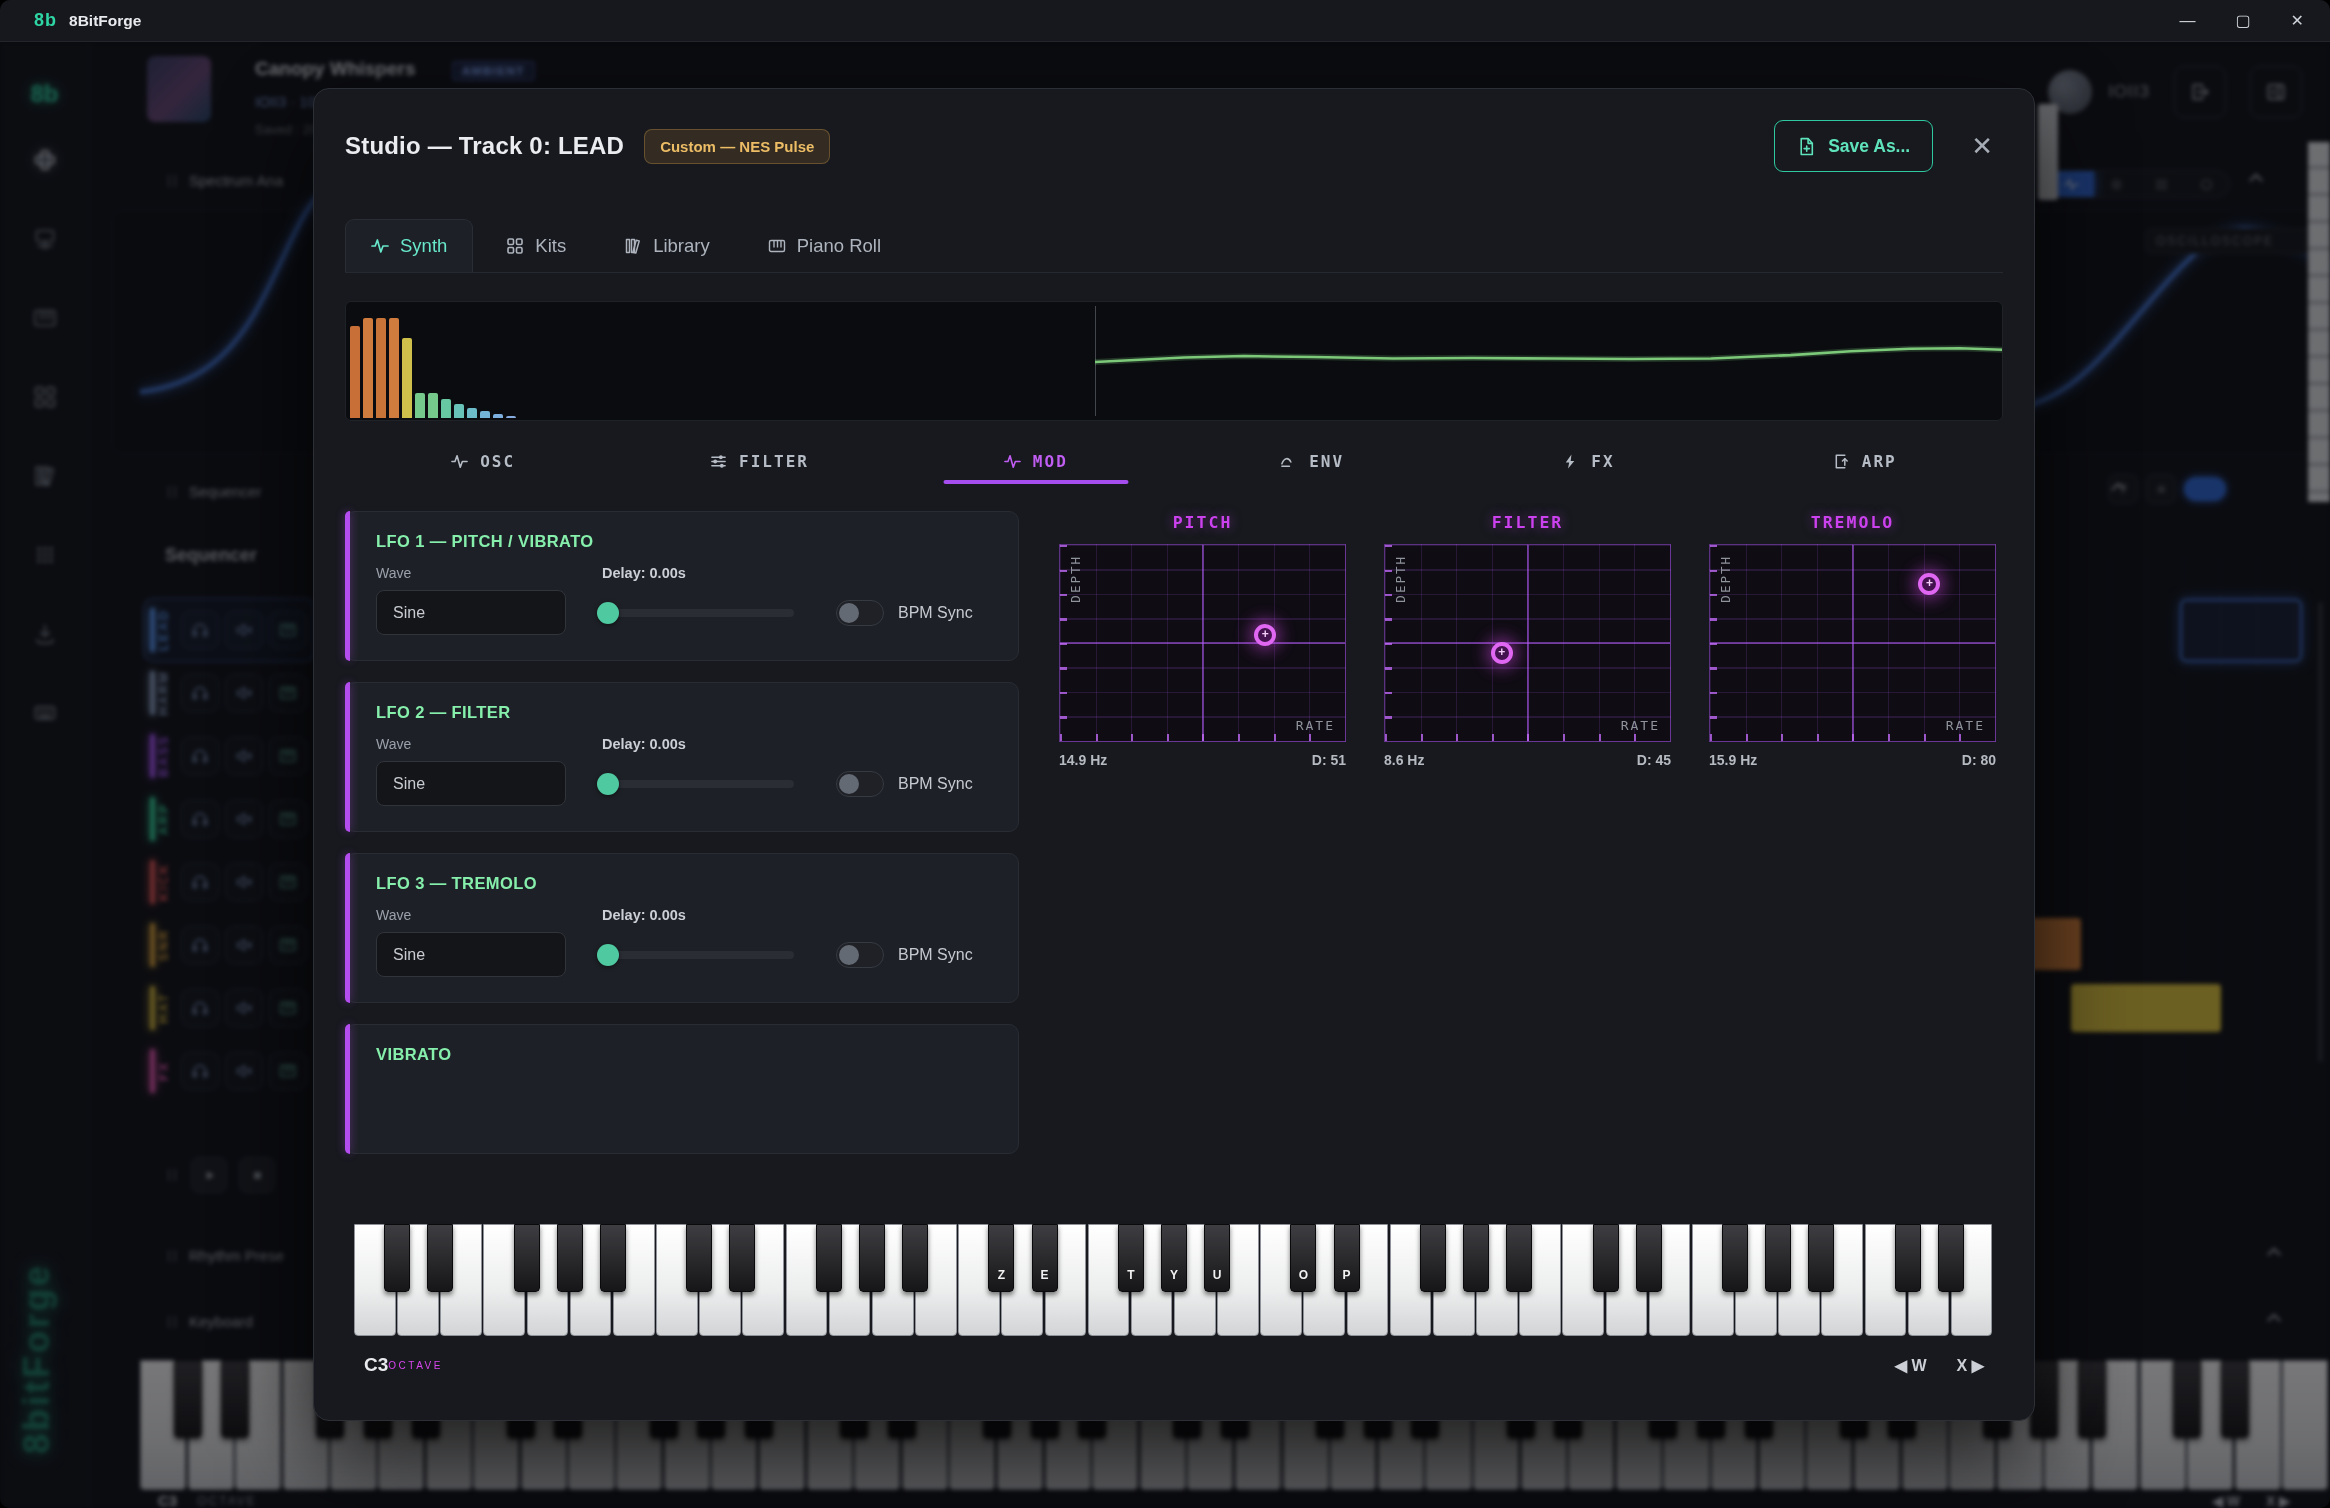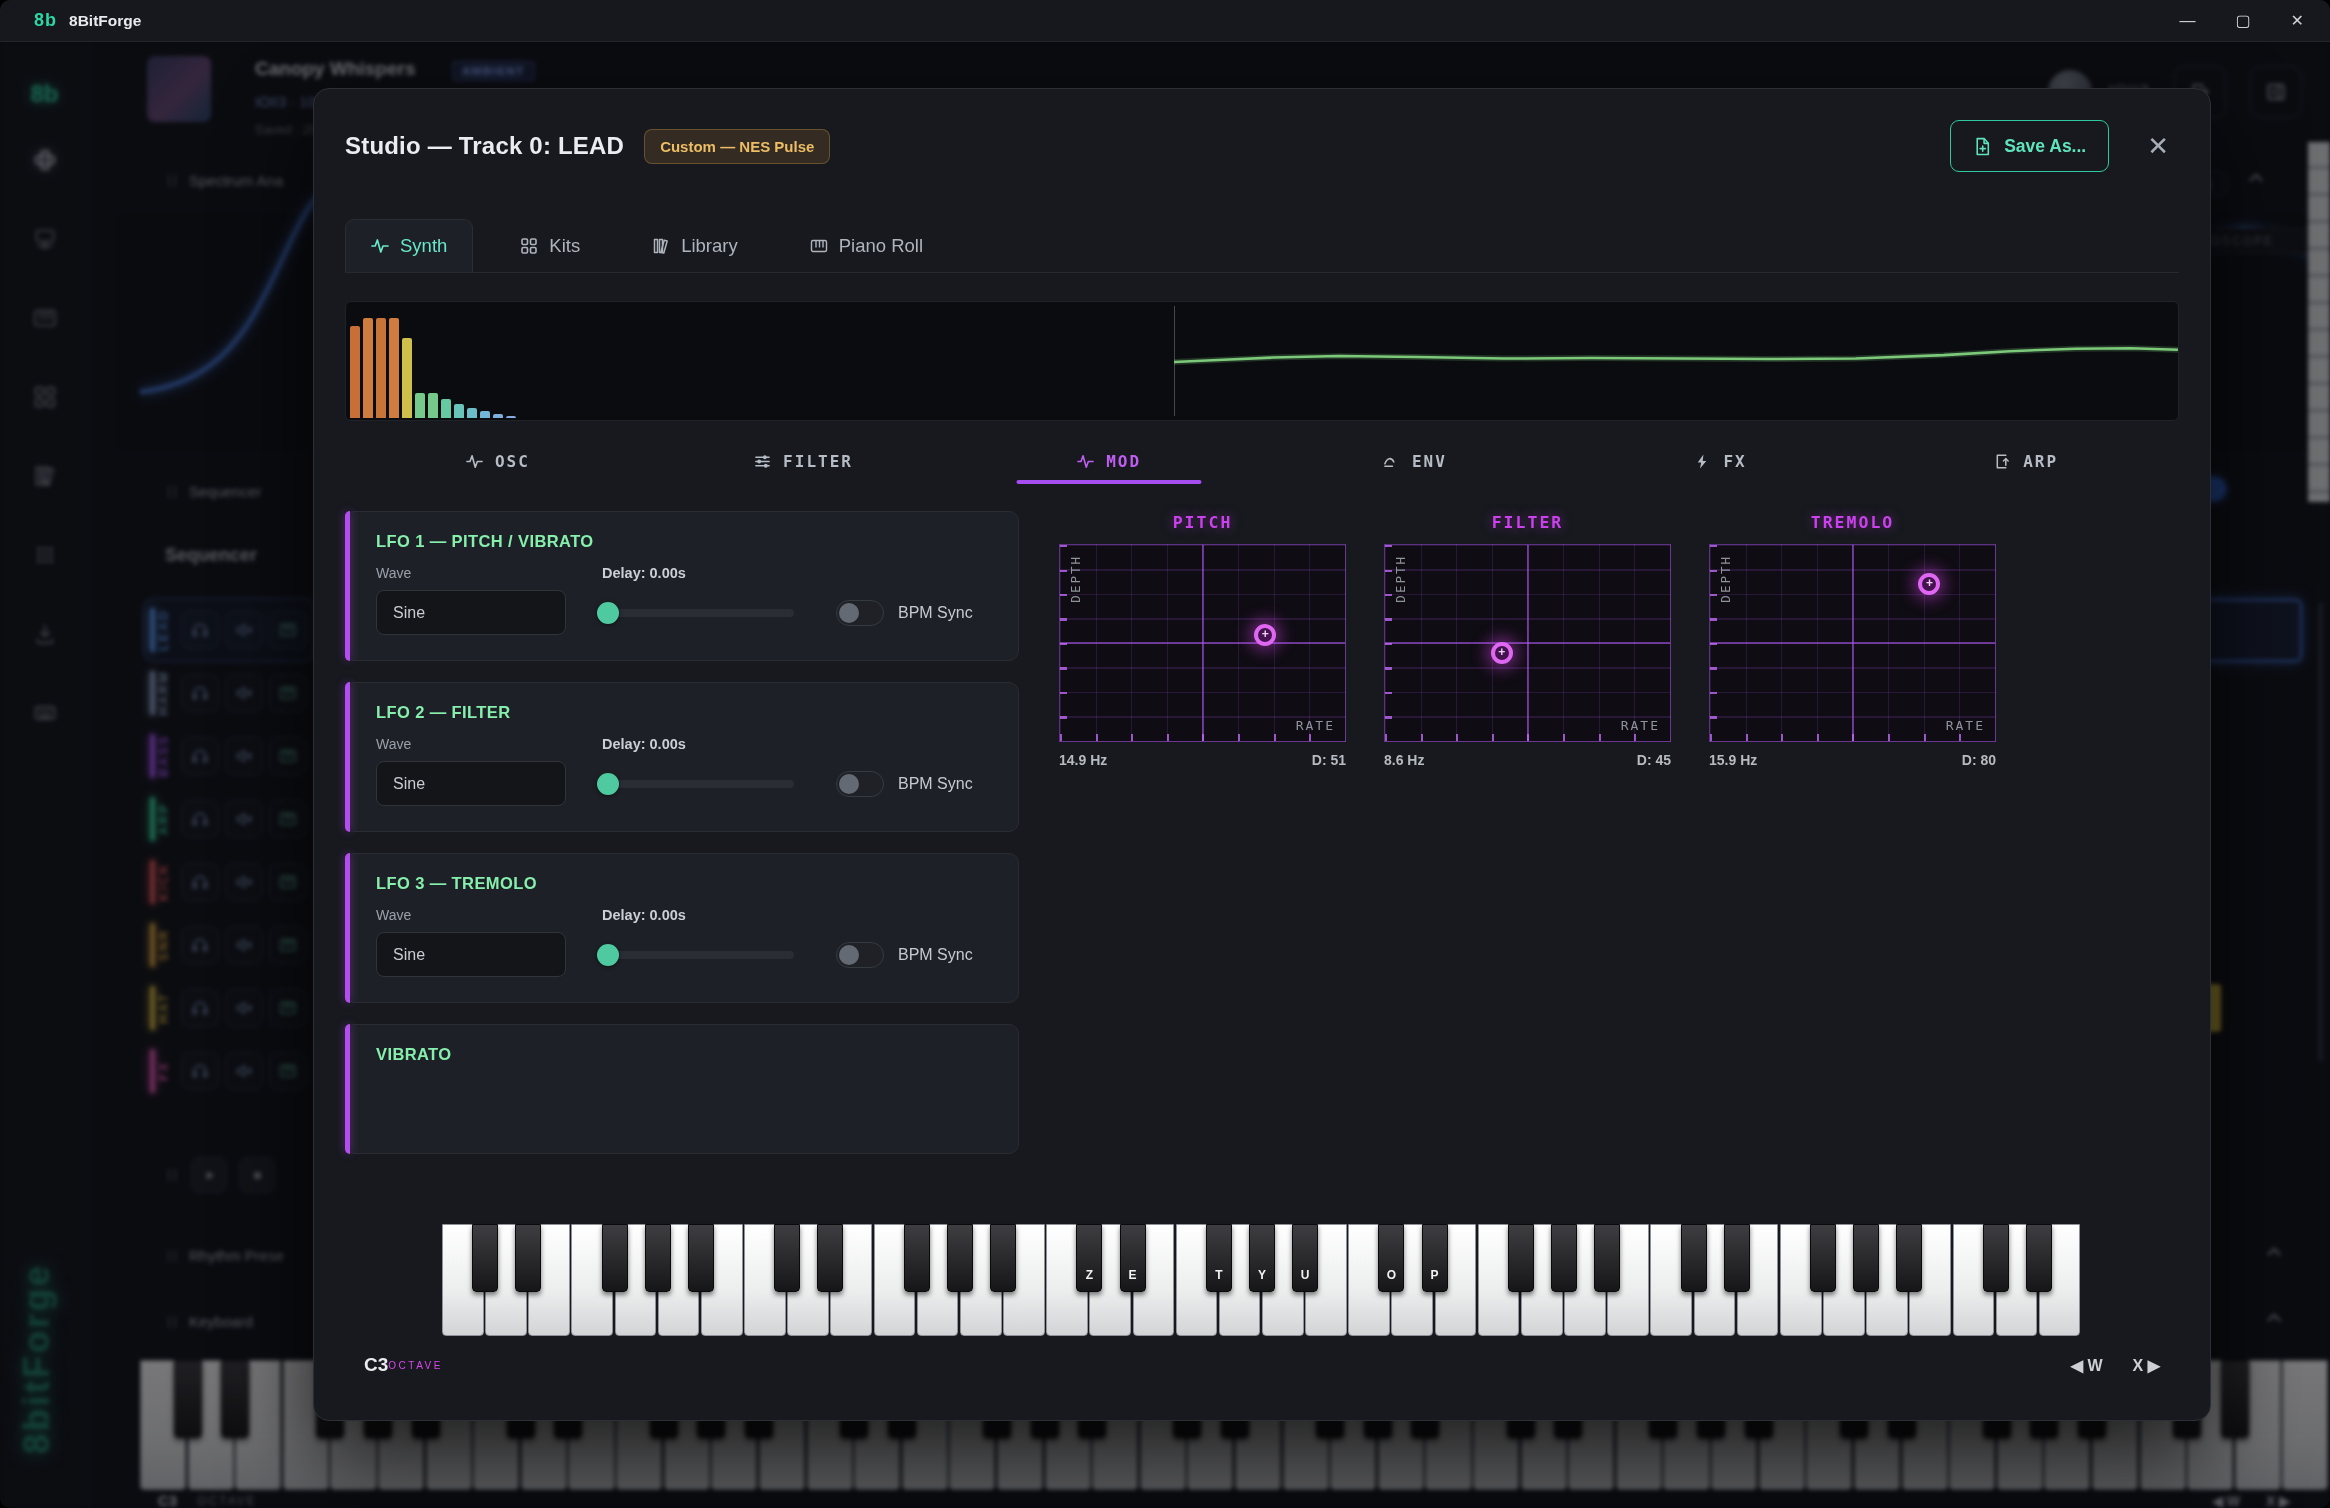--- a/index.html
+++ b/index.html
@@ -99,35 +99,35 @@
   .bgp{position:absolute;left:140px;top:1318px;width:2190px;height:130px;}
   .bg-octrow{position:absolute;left:158px;top:1450px;right:40px;display:flex;align-items:center;}
   .bg-octrow .v{font-size:15px;font-weight:bold;color:#dfe2e7;}
   .bg-octrow .l{font-size:12px;letter-spacing:2px;color:#8d939c;margin-left:20px;}
   .bg-octrow .shift{margin-left:auto;display:flex;gap:26px;font-size:14px;font-weight:bold;color:#c6cbd2;}
   .bg-watermark{position:absolute;left:16px;top:1412px;transform-origin:0 0;transform:rotate(-90deg);
                 font-size:36px;font-weight:bold;letter-spacing:3px;color:rgba(43,201,160,.55);
                 text-shadow:0 0 18px rgba(43,201,160,.6);}
 
   
-  .modal{position:absolute;left:313px;top:88px;width:1898px;height:1333px;background:#17191e;border:1px solid #2c2f36;
+  .modal{position:absolute;left:313px;top:88px;width:1722px;height:1333px;background:#17191e;border:1px solid #2c2f36;
          border-radius:16px;box-shadow:0 40px 90px rgba(0,0,0,.75);z-index:10;padding:0 31px;}
   .icon{display:inline-flex;align-items:center;justify-content:center;}
   .icon svg{display:block;}
 
   .m-header{display:flex;align-items:center;margin-top:30px;height:54px;}
   .m-title{font-size:24px;font-weight:bold;color:#eaecef;letter-spacing:.2px;}
   .m-badge{margin-left:20px;background:rgba(205,150,60,.16);border:1px solid rgba(225,170,80,.3);color:#edbd66;
            font-size:15px;font-weight:bold;padding:8px 15px;border-radius:8px;}
   .save-btn{margin-left:auto;display:flex;align-items:center;gap:12px;height:52px;padding:0 22px;background:transparent;
             border:1px solid #2ec9a0;border-radius:9px;color:#5fe3bb;font-size:17.5px;font-weight:bold;}
   .save-btn .icon svg{width:19px;height:19px;}
   .m-close{margin-left:38px;margin-right:10px;color:#a7adb6;font-size:26px;line-height:1;}
 
-  .m-tabs{margin-top:46px;display:flex;gap:22px;border-bottom:1px solid #26292f;}
+  .m-tabs{margin-top:46px;display:flex;gap:8px;border-bottom:1px solid #26292f;}
   .tab{display:flex;align-items:center;gap:11px;height:53px;padding:0 25px;font-size:18.5px;color:#aeb4bd;}
   .tab .icon svg{width:18px;height:18px;}
   .tab.active{background:#1d2026;border:1px solid #2a2d34;border-bottom:none;border-radius:9px 9px 0 0;
               color:#68e7ca;margin-bottom:-1px;}
 
   .viz{margin-top:28px;height:120px;background:#0a0c0f;border:1px solid #1f2227;border-radius:6px;position:relative;overflow:hidden;}
   .spec-bars{position:absolute;left:4px;bottom:2px;top:6px;display:flex;align-items:flex-end;gap:3px;}
   .spec-bar{width:10px;border-radius:2px 2px 0 0;}
   .viz-divider{position:absolute;left:45.2%;top:4px;bottom:4px;width:1px;background:#43464c;}
   .viz-wave{position:absolute;left:45.2%;right:0;top:0;bottom:0;}

